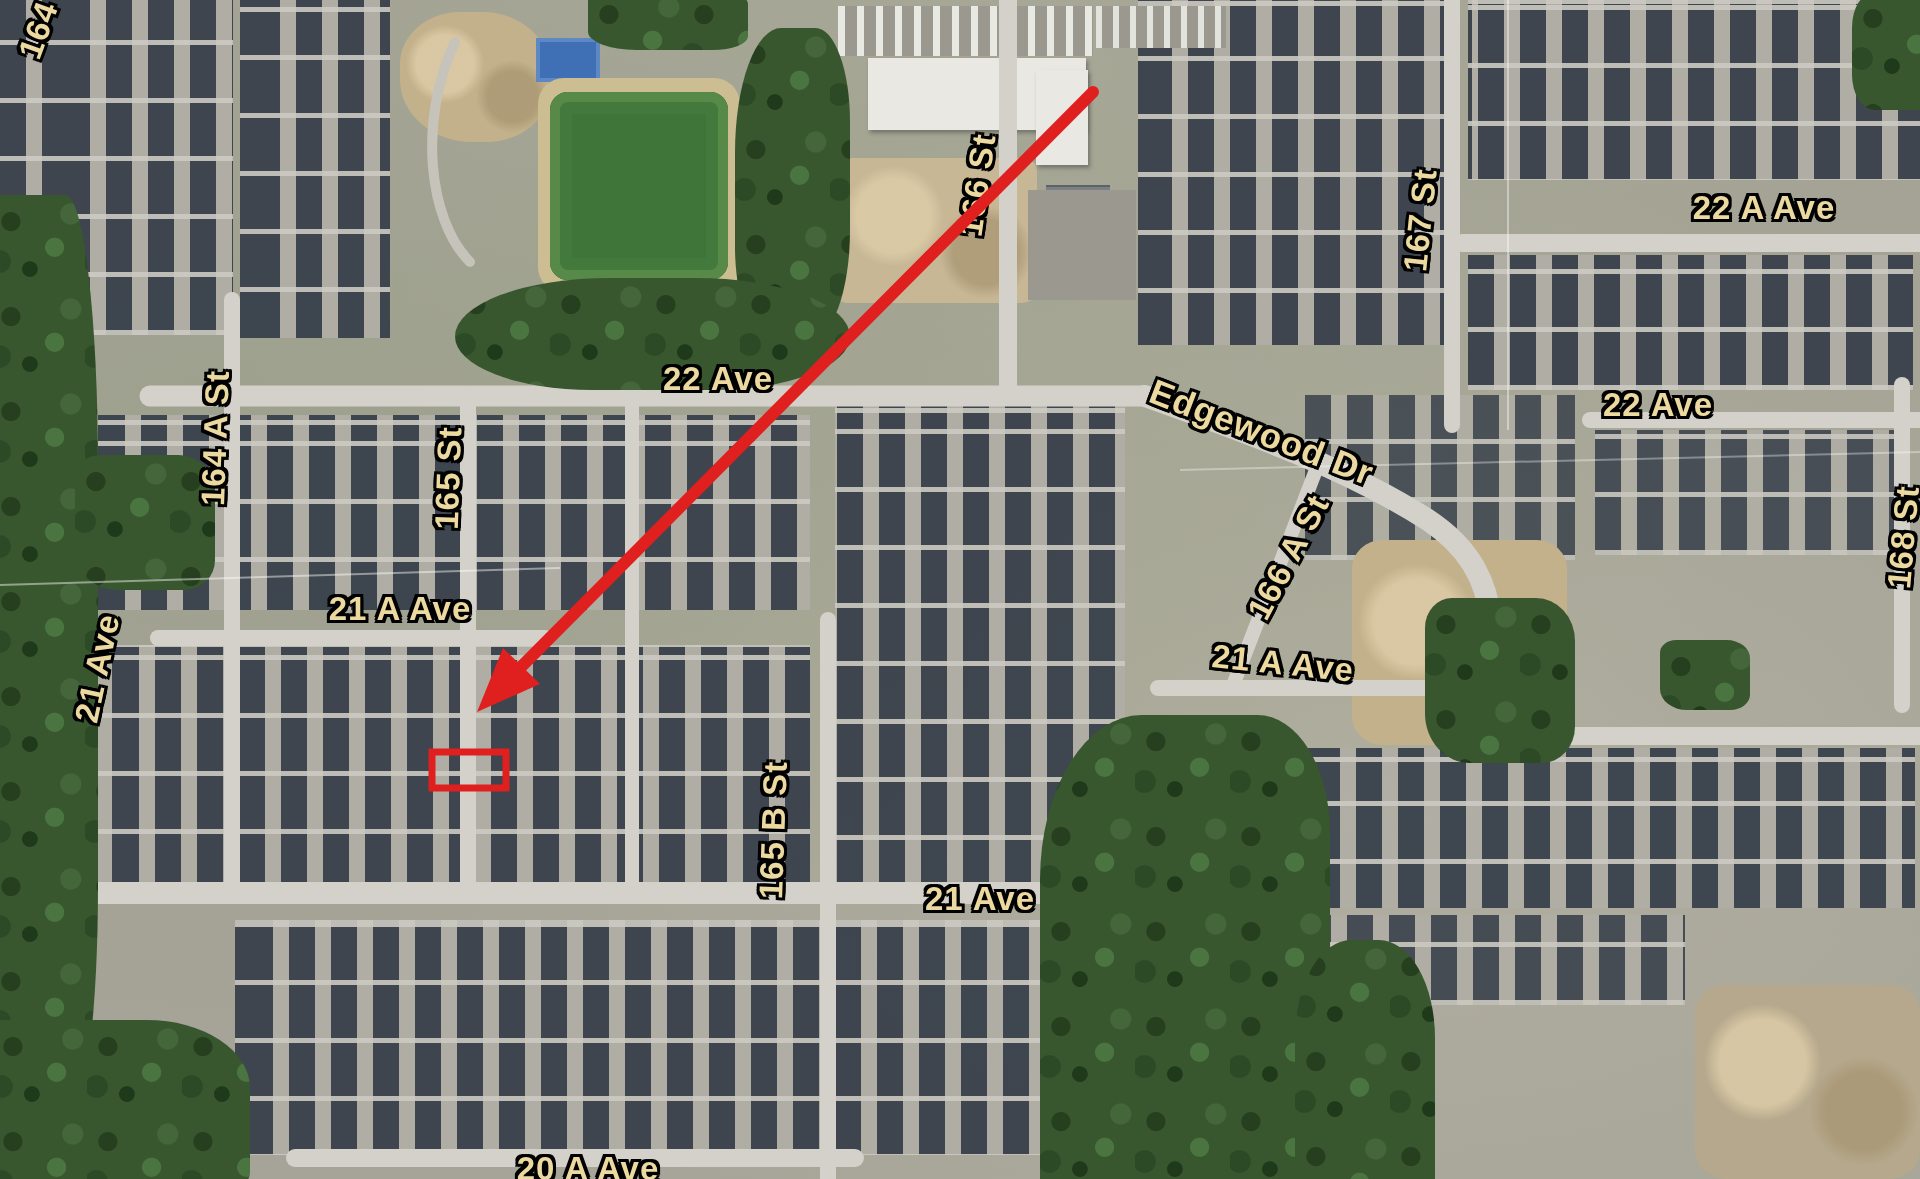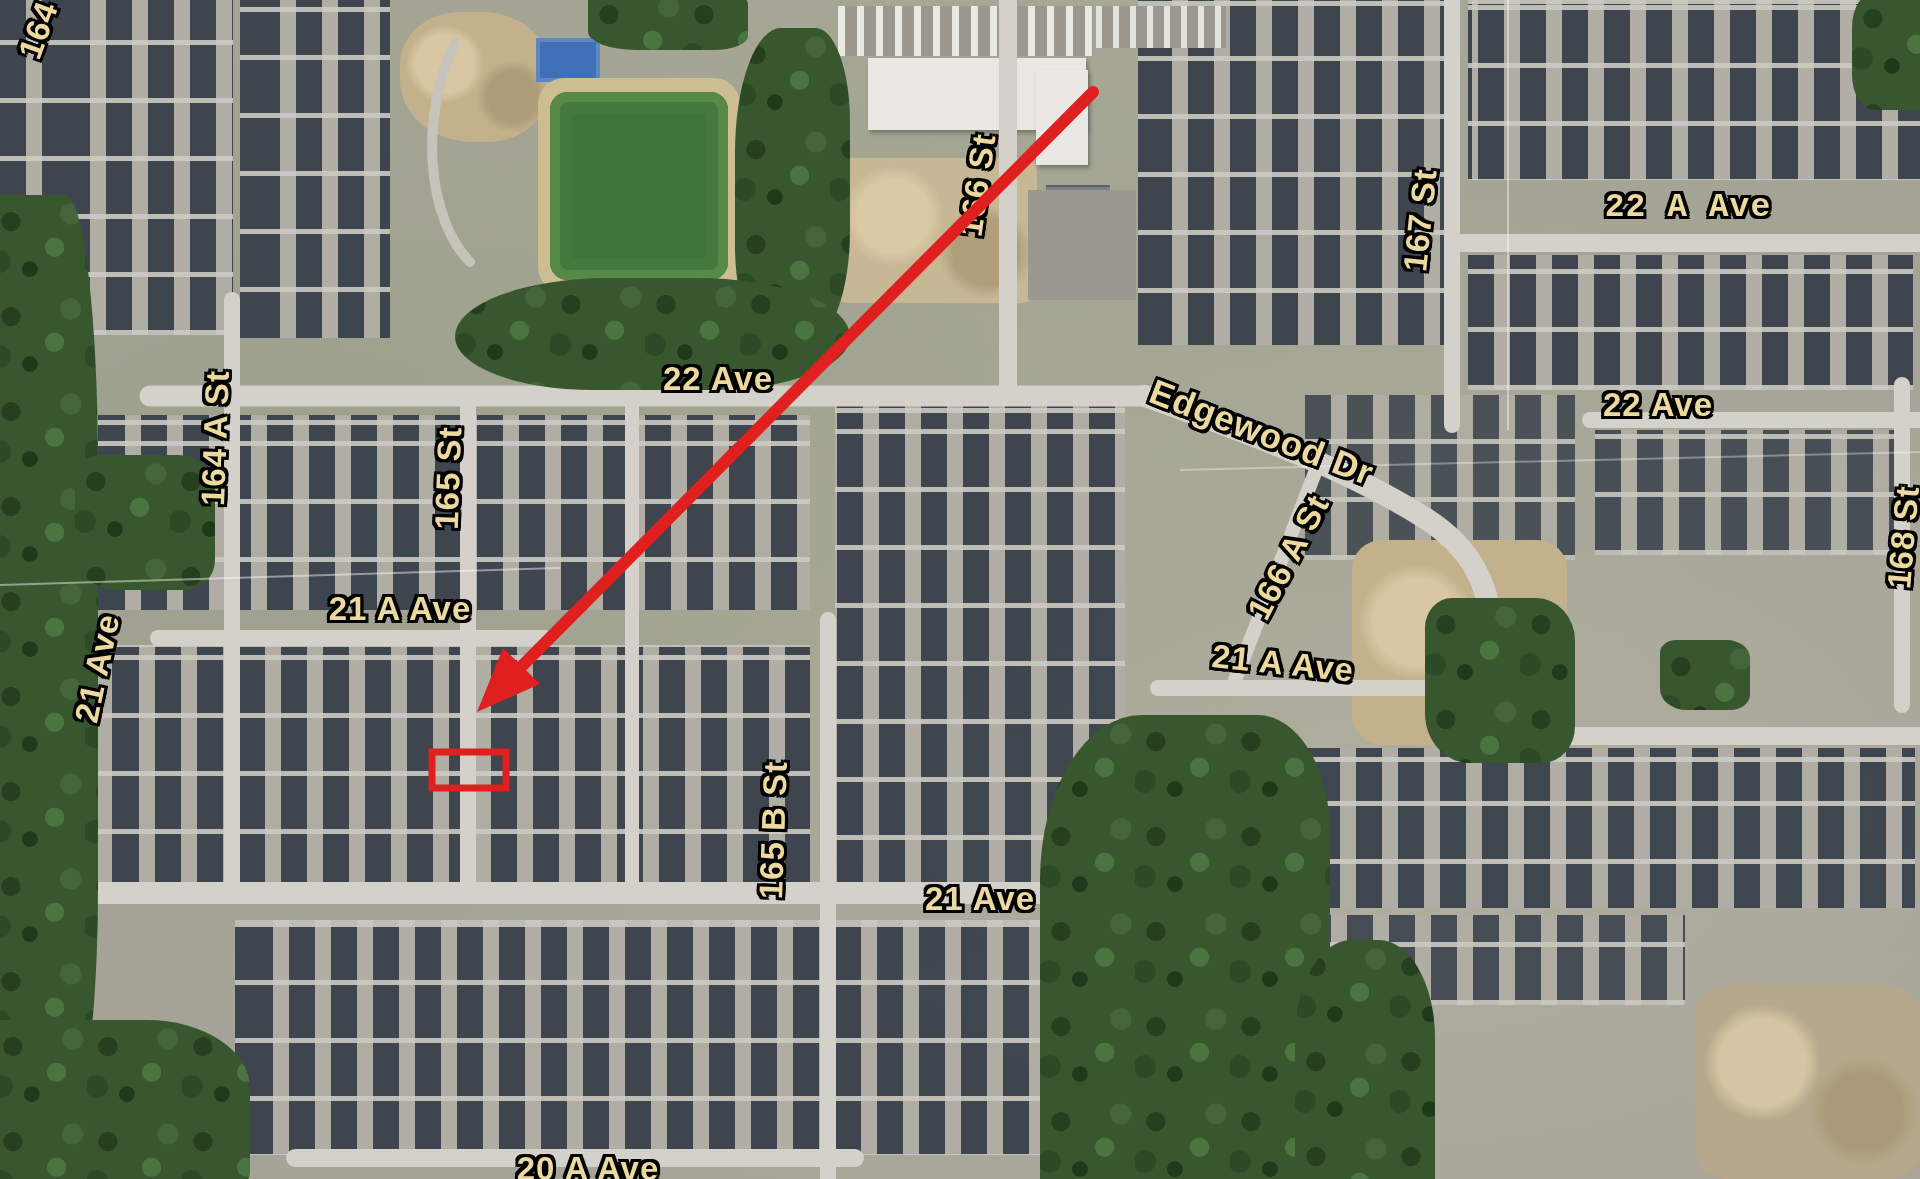--- a/index.html
+++ b/index.html
@@ -128,21 +128,21 @@
     <path d="M1180,470 L1920,452" stroke="rgba(255,255,255,.35)" stroke-width="2" fill="none"></path>
   </svg>
 
   <span class="lbl" style="left:38px;top:30px;transform:translate(-50%,-50%) rotate(-70deg);">164</span>
   <span class="lbl" style="left:215px;top:438px;transform:translate(-50%,-50%) rotate(-88deg);">164 A St</span>
   <span class="lbl" style="left:448px;top:478px;transform:translate(-50%,-50%) rotate(-88deg);">165 St</span>
   <span class="lbl" style="left:718px;top:378px;transform:translate(-50%,-50%);">22 Ave</span>
   <span class="lbl" style="left:977px;top:185px;transform:translate(-50%,-50%) rotate(-82deg);">166 St</span>
   <span class="lbl" style="left:1262px;top:432px;transform:translate(-50%,-50%) rotate(21deg);font-size:35px;">Edgewood Dr</span>
   <span class="lbl" style="left:1420px;top:220px;transform:translate(-50%,-50%) rotate(-84deg);">167 St</span>
-  <span class="lbl" style="left:1688px;top:207px;transform:translate(-50%,-50%);font-family:Liberation Mono, monospace;">22 A Ave</span>
+  <span class="lbl" style="left:1764px;top:207px;transform:translate(-50%,-50%);">22 A Ave</span>
   <span class="lbl" style="left:1658px;top:404px;transform:translate(-50%,-50%);">22 Ave</span>
   <span class="lbl" style="left:1903px;top:537px;transform:translate(-50%,-50%) rotate(-85deg);">168 St</span>
   <span class="lbl" style="left:1288px;top:557px;transform:translate(-50%,-50%) rotate(-62deg);">166 A St</span>
   <span class="lbl" style="left:1283px;top:663px;transform:translate(-50%,-50%) rotate(6deg);">21 A Ave</span>
   <span class="lbl" style="left:400px;top:608px;transform:translate(-50%,-50%);">21 A Ave</span>
   <span class="lbl" style="left:97px;top:668px;transform:translate(-50%,-50%) rotate(-78deg);">21 Ave</span>
   <span class="lbl" style="left:773px;top:830px;transform:translate(-50%,-50%) rotate(-88deg);">165 B St</span>
   <span class="lbl" style="left:980px;top:898px;transform:translate(-50%,-50%);">21 Ave</span>
   <span class="lbl" style="left:588px;top:1168px;transform:translate(-50%,-50%);">20 A Ave</span>
 

